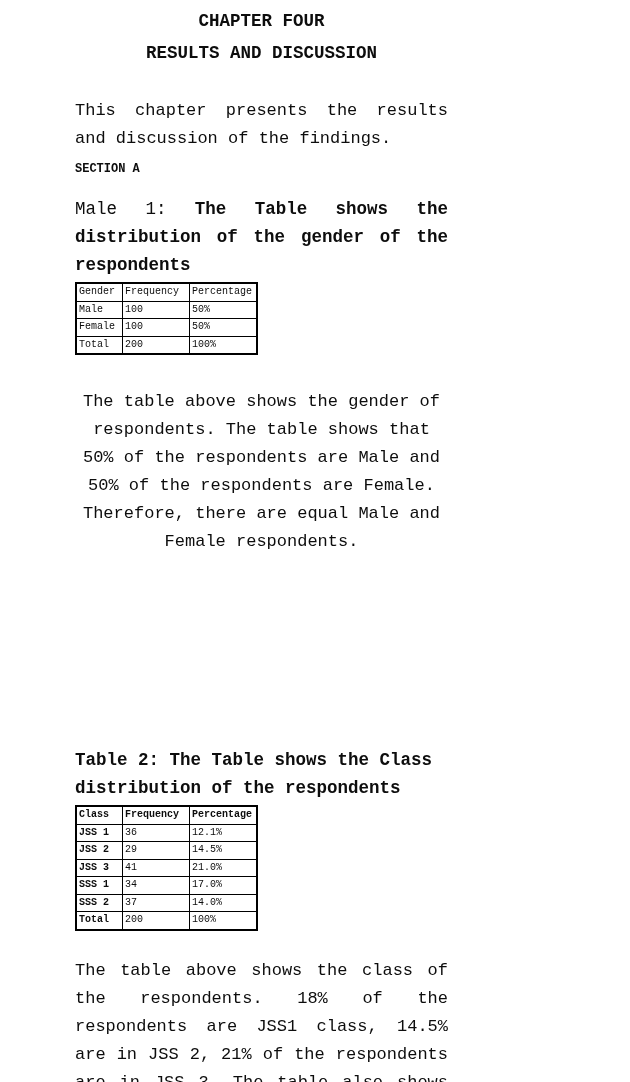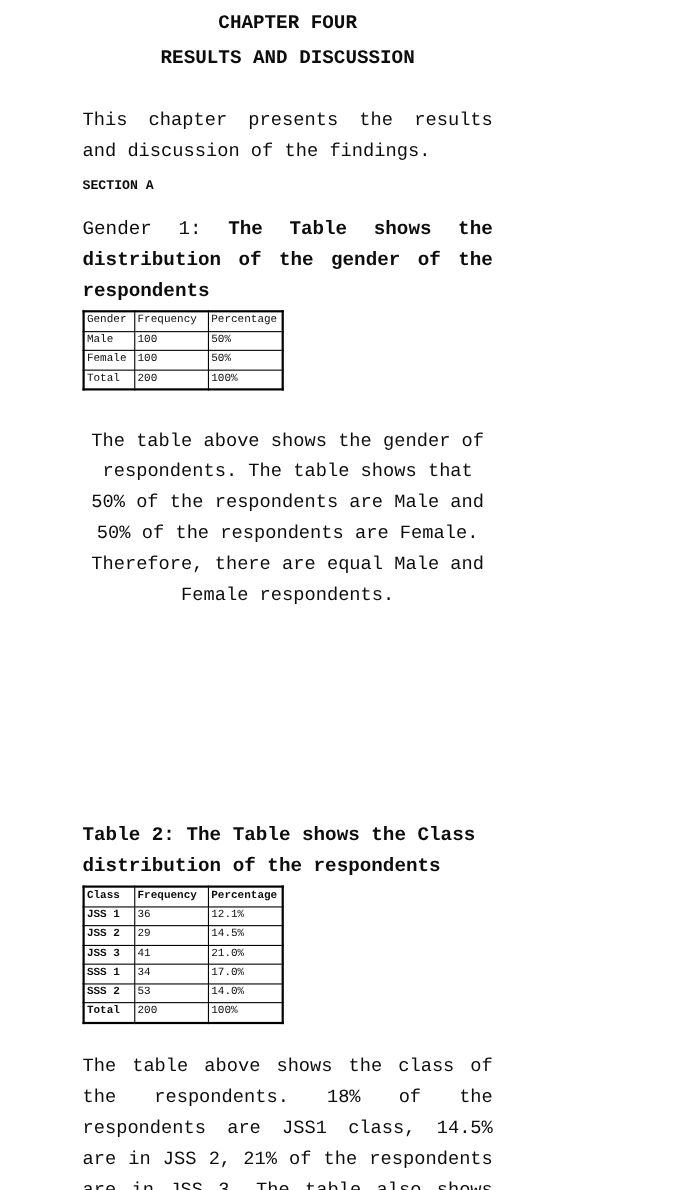--- a/index.html
+++ b/index.html
@@ -77,21 +77,21 @@
 
 <div class="page">
 
   <h1 class="center-heading">CHAPTER FOUR</h1>
   <h1 class="center-heading">RESULTS AND DISCUSSION</h1>
 
   <p class="body-par justify intro">This chapter presents the results and discussion of the findings.</p>
 
   <h2 class="section-heading">SECTION A</h2>
 
-  <p class="table-caption justify"><span>Gender 1: </span><span class="caption-bold">The Table shows the distribution of the gender of the respondents</span></p>
+  <p class="table-caption justify"><span>Male 1: </span><span class="caption-bold">The Table shows the distribution of the gender of the respondents</span></p>
 
   <table class="doc-table table1">
     <thead>
       <tr>
           <th>Gender</th>
           <th>Frequency</th>
           <th>Percentage</th>
         </tr>
     </thead>
     <tbody>
@@ -141,21 +141,21 @@
           <td>41</td>
           <td>21.0%</td>
         </tr>
         <tr>
           <td class="row-label">SSS 1</td>
           <td>34</td>
           <td>17.0%</td>
         </tr>
         <tr>
           <td class="row-label">SSS 2</td>
-          <td>53</td>
+          <td>37</td>
           <td>14.0%</td>
         </tr>
         <tr>
           <td class="row-label">Total</td>
           <td>200</td>
           <td>100%</td>
         </tr>
       </tbody>
   </table>
 

